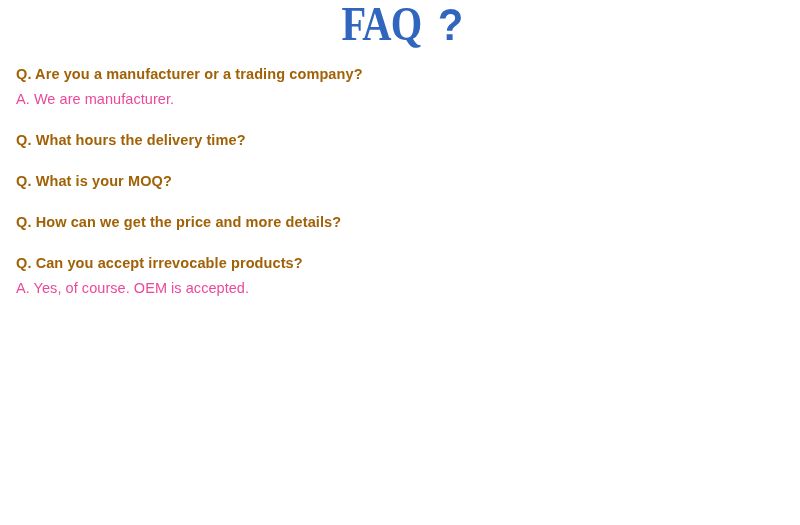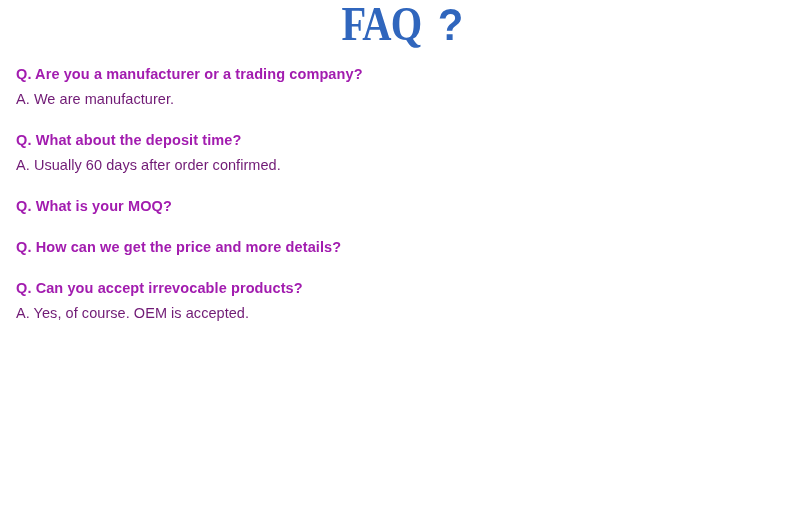--- a/index.html
+++ b/index.html
@@ -71,31 +71,31 @@
   }
   .faq-item:last-child {
     margin-bottom: 0;
   }
 
   .faq-q {
     font-family: "Liberation Sans", sans-serif;
     font-size: 14.5px;
     font-weight: bold;
     line-height: 25px;
-    color: #a21caf;
+    color: #a16207;
     margin: 0;
     letter-spacing: 0.1px;
   }
 
   .faq-a {
     font-family: "Liberation Sans", sans-serif;
     font-size: 14.5px;
     font-weight: normal;
     line-height: 25px;
-    color: #701a75;
+    color: #ec4899;
     margin: 0;
     letter-spacing: 0.05px;
     max-width: 772px;
   }
 </style>
 </head>
 <body>
 
 <div id="page">
 
@@ -105,22 +105,21 @@
 
   <div class="faq-list">
 
     <div class="faq-item">
       <p class="faq-q">Q. Are you a manufacturer or a trading company?</p>
       <p class="faq-a">A. We are manufacturer.</p>
     </div>
 
 
     <div class="faq-item">
-      <p class="faq-q">Q. What about the deposit time?</p>
-      <p class="faq-a">A. Usually 60 days after order confirmed.</p>
+      <p class="faq-q">Q. What hours the delivery time?</p>
     </div>
 
     <div class="faq-item">
       <p class="faq-q">Q. What is your MOQ?</p>
     </div>
 
     <div class="faq-item">
       <p class="faq-q">Q. How can we get the price and more details?</p>
     </div>
 

